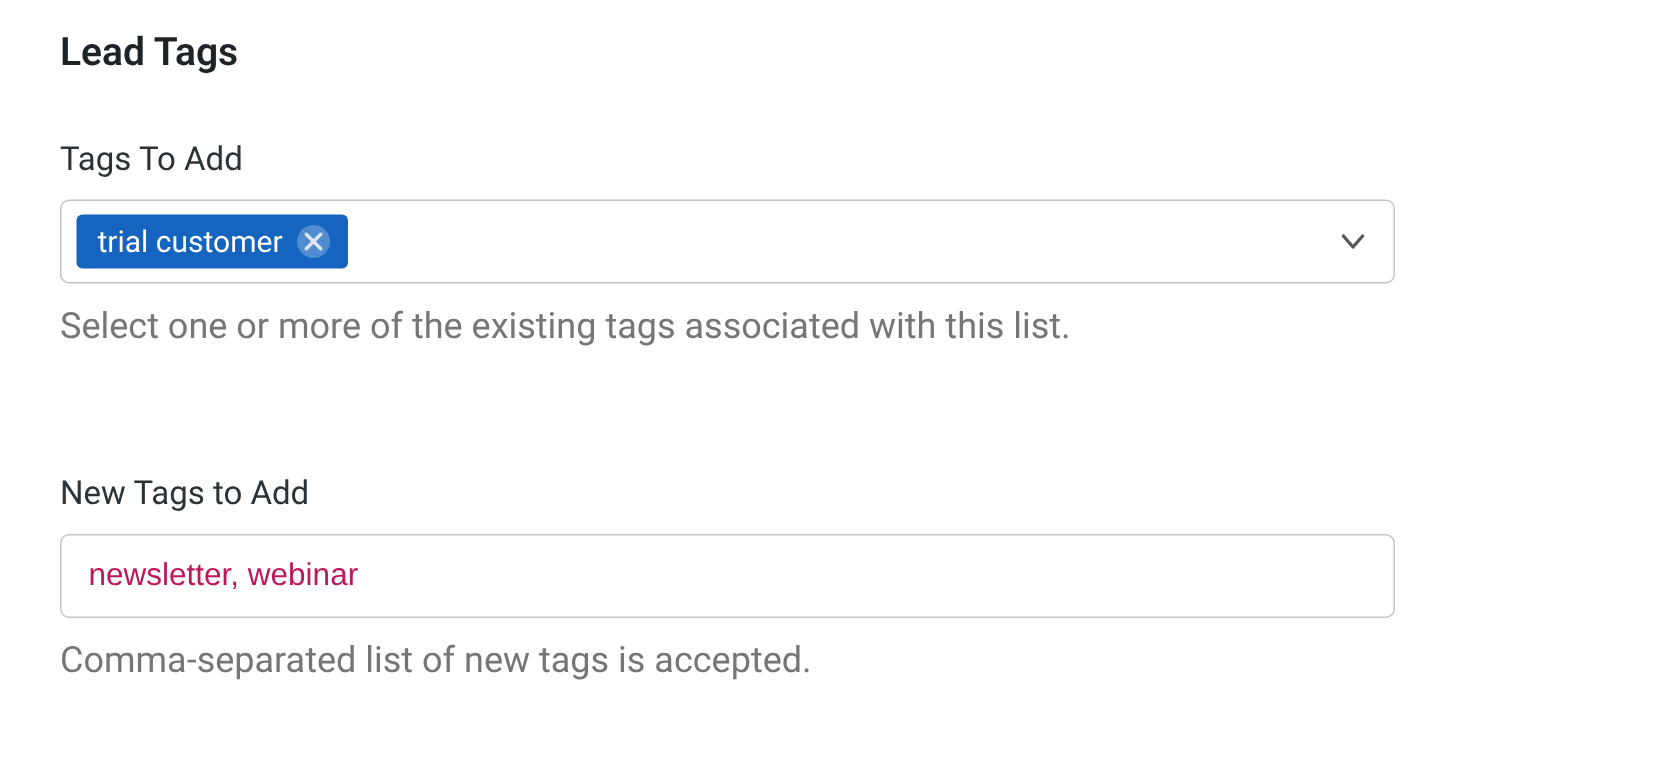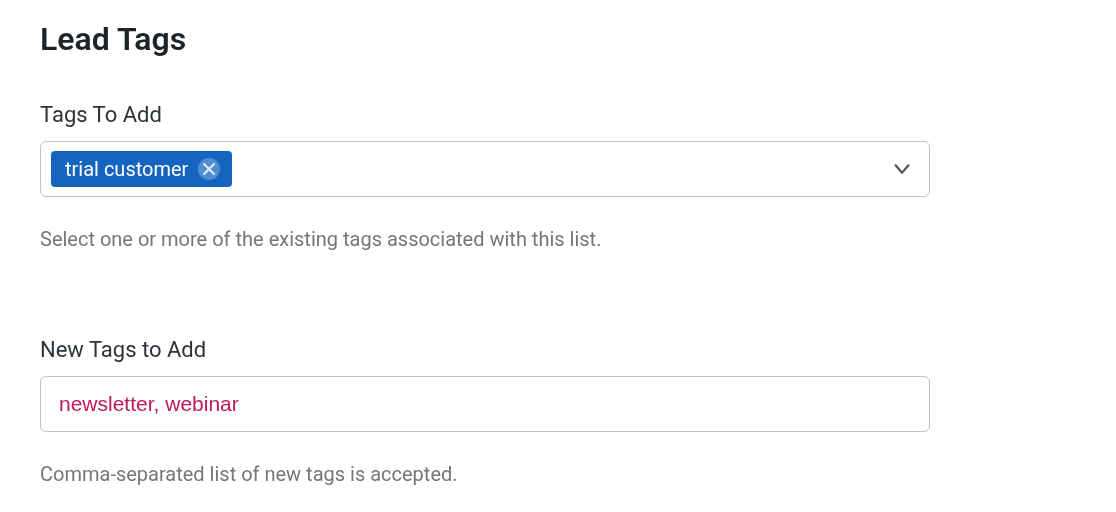--- a/index.html
+++ b/index.html
@@ -3,21 +3,21 @@
   <meta charset="utf-8">
   <style>
     * { box-sizing: border-box; margin: 0; padding: 0; }
     body {
       font-family: -apple-system, BlinkMacSystemFont, "Segoe UI", Roboto, "Helvetica Neue", Arial, sans-serif;
       background: #fff;
       padding: 20px 40px;
       width: 1116px;
     }
     .section-title {
-      font-size: 32px;
+      font-size: 26px;
       font-weight: 600;
       color: #1d2327;
       margin-bottom: 22px;
     }
     .field-label {
       font-size: 22px;
       font-weight: 400;
       color: #2c3338;
       margin-bottom: 14px;
       margin-top: 44px;
@@ -59,23 +59,23 @@
     .tag-remove svg { display: block; }
     .chevron {
       margin-left: auto;
       padding-right: 6px;
       color: #555;
       cursor: pointer;
       display: flex;
       align-items: center;
     }
     .helper {
-      font-size: 20px;
+      font-size: 24px;
       color: #767676;
-      margin-top: 30px;
+      margin-top: 14px;
     }
     .spacer { height: 42px; }
     .text-input {
       width: 890px;
       height: 56px;
       border: 1px solid #c3c4c7;
       border-radius: 6px;
       padding: 0 18px;
       font-size: 21px;
       color: #be185d;

